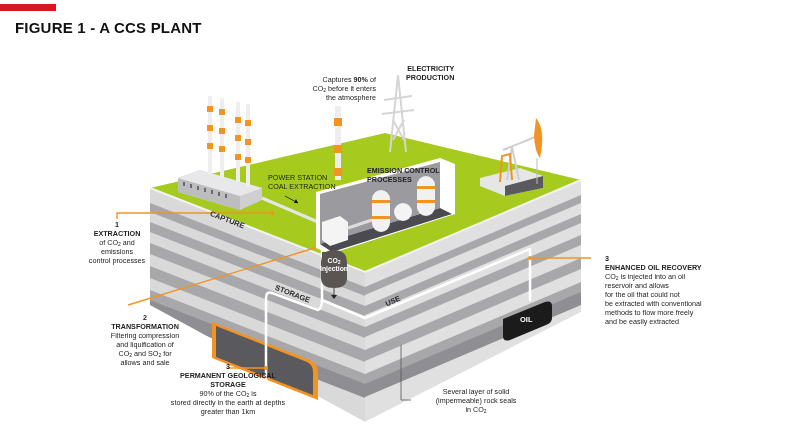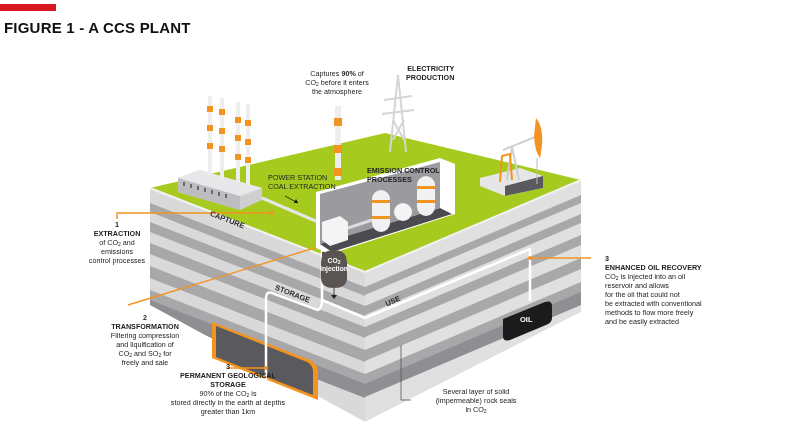--- a/index.html
+++ b/index.html
@@ -1,18 +1,18 @@
 <!DOCTYPE html>
 <html><head>
 <meta charset="utf-8">
 <style>
   html, body { margin:0; padding:0; background:#ffffff; }
   body { width:800px; height:431px; position:relative; overflow:hidden; font-family:"Liberation Sans", sans-serif; color:#1a1a1a; }
   .redbar { position:absolute; left:0; top:4px; width:56px; height:7px; background:#d7191f; }
-  .fig-title { position:absolute; left:4px; top:19px; font-size:15px; font-weight:bold; letter-spacing:0.2px; color:#111; }
+  .fig-title { position:absolute; left:15px; top:19px; font-size:15px; font-weight:bold; letter-spacing:0.2px; color:#111; }
   svg.scene { position:absolute; left:0; top:0; }
   .lbl { position:absolute; font-size:7.2px; line-height:9px; color:#222; }
   .lbl b, .lbl .h { font-weight:bold; }
   .c { text-align:center; }
   .h { font-weight:bold; display:block; }
   sub { font-size:5px; vertical-align:-1px; line-height:0; }
   .tag { position:absolute; font-size:7.5px; font-weight:bold; color:#2a2a2a; }
   .rot { transform-origin:left top; }
 </style>
 </head>
@@ -185,21 +185,21 @@
 
 <div class="lbl c" style="left:316px; top:257px; width:36px; color:#fff; font-weight:bold; font-size:6.8px; line-height:8px;">
   <span>CO</span><sub>2</sub><br>
   <span>Injection</span>
 </div>
 
 <div class="tag rot" style="left:212px; top:209px; transform:rotate(21deg);">CAPTURE</div>
 <div class="tag rot" style="left:277px; top:283px; transform:rotate(21deg);">STORAGE</div>
 <div class="tag rot" style="left:384px; top:300px; transform:rotate(-23deg);">USE</div>
 
-<div class="lbl c" style="left:298px; top:69px; width:78px;">
+<div class="lbl c" style="left:298px; top:75px; width:78px;text-align:right;">
   <span>Captures </span><b>90%</b><span> of</span><br>
   <span>CO</span><sub>2</sub><span> before it enters</span><br>
   <span>the atmosphere</span>
 </div>
 <div class="lbl" style="left:406px; top:64px; font-weight:bold;text-align:right;">
   <span>ELECTRICITY</span><br>
   <span>PRODUCTION</span>
 </div>
 <div class="lbl" style="left:268px; top:173px; font-weight:normal;">
   <span>POWER STATION</span><br>
@@ -217,21 +217,21 @@
   <span>emissions</span><br>
   <span>control processes</span>
 </div>
 
 <div class="lbl c" style="left:100px; top:313px; width:90px;">
   <span class="h">2</span>
   <span class="h">TRANSFORMATION</span>
   <span>Filtering compression</span><br>
   <span>and liquification of</span><br>
   <span>CO</span><sub>2</sub><span> and SO</span><sub>2</sub><span> for</span><br>
-  <span>freely and sale</span>
+  <span>allows and sale</span>
 </div>
 
 <div class="lbl c" style="left:158px; top:362px; width:140px;">
   <span class="h">3</span>
   <span class="h">PERMANENT GEOLOGICAL</span>
   <span class="h">STORAGE</span>
   <span>90% of the CO</span><sub>2</sub><span> is</span><br>
   <span>stored directly in the earth at depths</span><br>
   <span>greater than 1km</span>
 </div>

